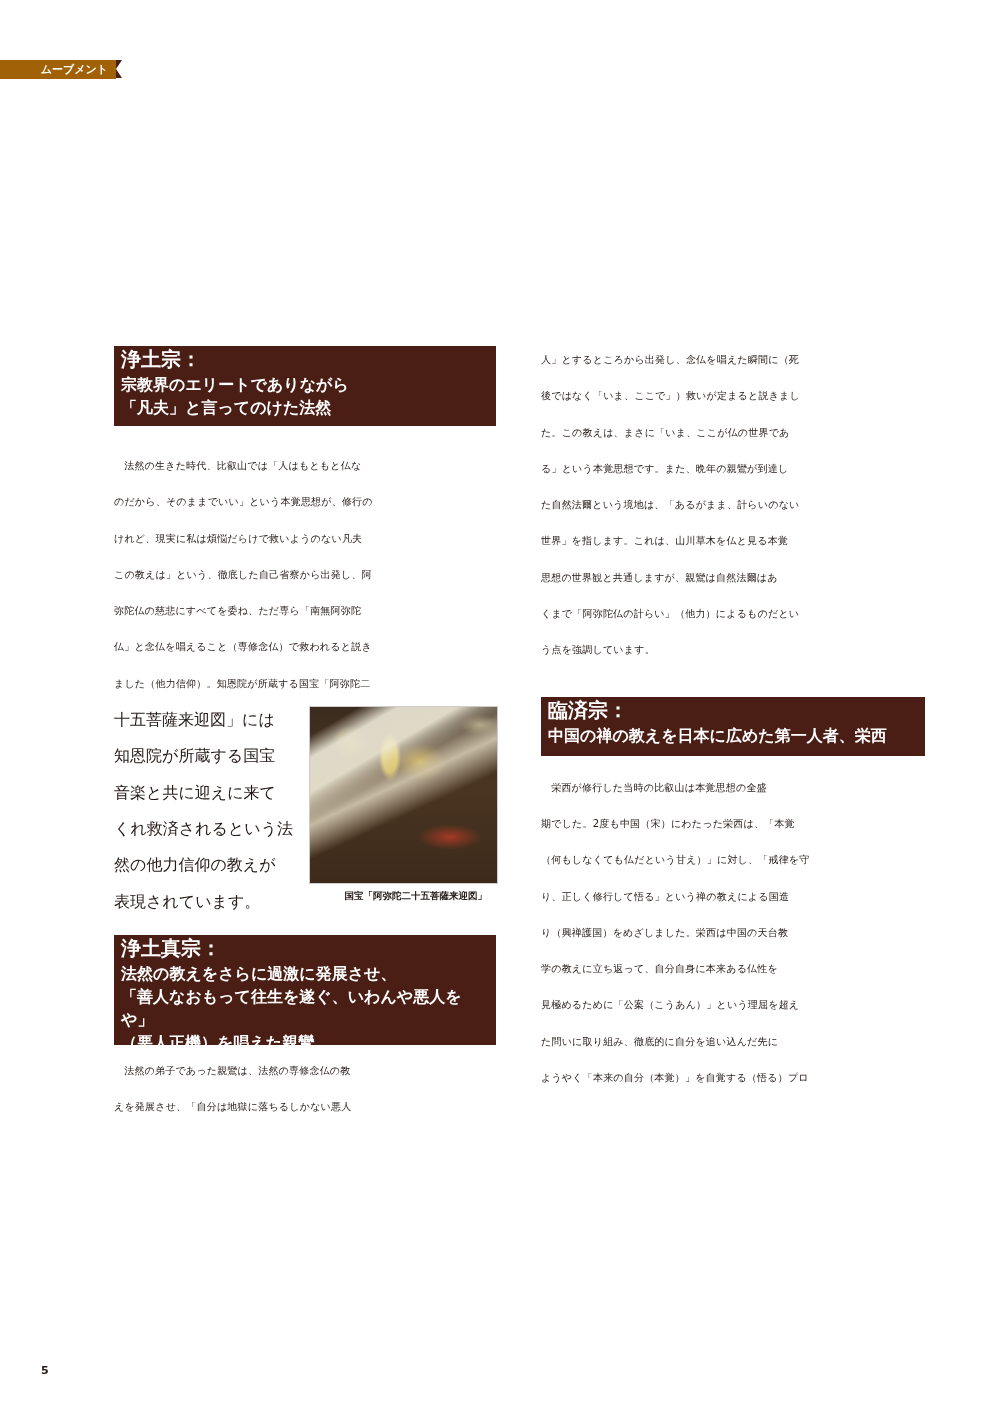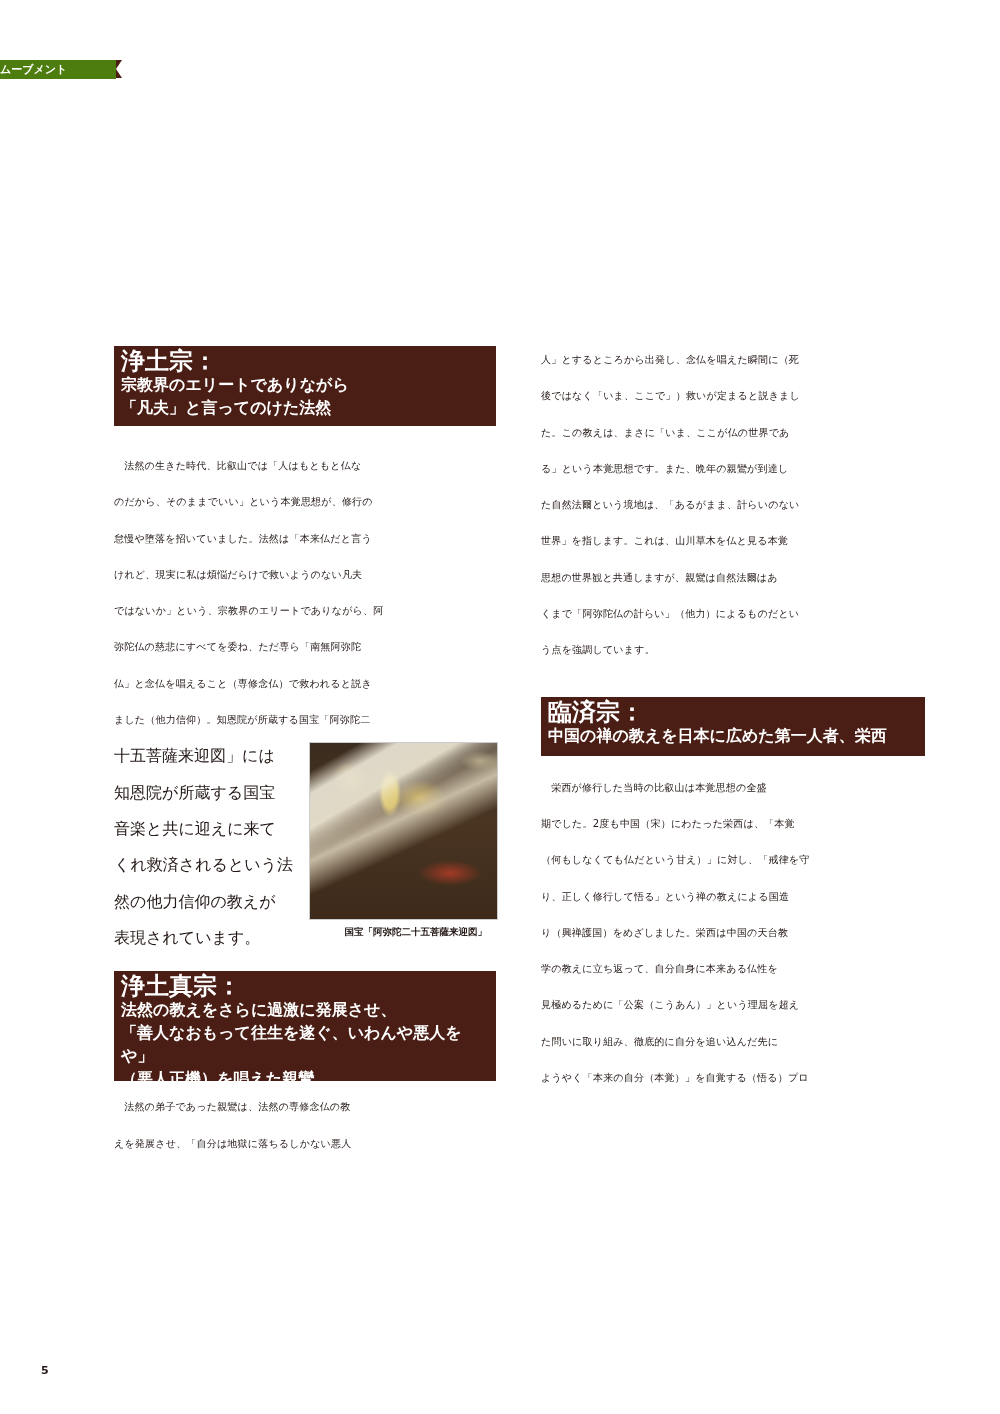--- a/index.html
+++ b/index.html
@@ -1,29 +1,29 @@
 <!DOCTYPE html>
 <html><head>
   <meta charset="utf-8">
   <style>
     html, body { margin: 0; padding: 0; background: #ffffff; }
     body { width: 1000px; height: 1414px; position: relative; overflow: hidden;
       font-family: "DejaVu Sans", "Liberation Sans", sans-serif; color: #231815; }
-    .tag { position: absolute; left: 0; top: 60px; height: 19px; width: 116px; background: #4d7c0f;
-      color: #fff; font-size: 11px; font-weight: bold; line-height: 19px; 
+    .tag { position: absolute; left: 0; top: 60px; height: 19px; width: 116px; background: #a16207;
+      color: #fff; font-size: 11px; font-weight: bold; line-height: 19px; text-align: right;
       padding-right: 8px; box-sizing: border-box; }
     .tag-tip { position: absolute; left: 116px; top: 60px; width: 0; height: 0;
       border-top: 9.5px solid #4a1e15; border-bottom: 9.5px solid #4a1e15;
       border-right: 6px solid transparent; }
     .col { position: absolute; width: 382px; }
     .col-left { left: 114px; top: 346px; }
     .col-right { left: 541px; top: 342px; width: 384px; }
     .heading { background: #4a1e15; color: #fff; font-weight: bold; padding: 3px 8px 4px 7px;
       box-sizing: border-box; }
-    .heading .h-main { font-size: 24px; line-height: 24px; }
+    .heading .h-main { font-size: 20px; line-height: 24px; font-family: Liberation Mono, monospace; }
     .heading .h-sub { font-size: 16px; line-height: 23px; }
     .para { font-size: 10px; line-height: 36.3px; margin: 0; text-align: justify;
       letter-spacing: 0.2px; }
     .figure-wrap { position: relative; height: 217px; }
     .figure-text { position: absolute; left: 0; top: 0; width: 180px; font-size: 16px; line-height: 36.3px; }
     .figure-text div { white-space: nowrap; }
     .painting { position: absolute; left: 195px; top: 4px; width: 187px; height: 176px;
       background:
         radial-gradient(ellipse 20px 10px at 170px 18px, #b5a98a 0%, transparent 100%),
         radial-gradient(ellipse 45px 18px at 140px 130px, #a23a25 0%, transparent 70%),
@@ -48,23 +48,22 @@
 <div class="col col-left">
   <div class="heading" style="height:80px;">
     <div class="h-main">浄土宗：</div>
     <div class="h-sub">宗教界のエリートでありながら</div>
     <div class="h-sub">「凡夫」と言ってのけた法然</div>
   </div>
   <div style="height:22px;"></div>
   <div>
     <div class="para">　法然の生きた時代、比叡山では「人はもともと仏な</div>
     <div class="para">のだから、そのままでいい」という本覚思想が、修行の</div>
-    <div class="para">怠慢や堕落を招いていました。法然は「本来仏だと言う</div>
     <div class="para">けれど、現実に私は煩悩だらけで救いようのない凡夫</div>
-    <div class="para">ではないか」という、宗教界のエリートでありながら、阿</div>
+    <div class="para">この教えは」という、徹底した自己省察から出発し、阿</div>
     <div class="para">弥陀仏の慈悲にすべてを委ね、ただ専ら「南無阿弥陀</div>
     <div class="para">仏」と念仏を唱えること（専修念仏）で救われると説き</div>
     <div class="para">ました（他力信仰）。知恩院が所蔵する国宝「阿弥陀二</div>
   </div>
   <div class="figure-wrap">
     <div class="figure-text">
       <div>十五菩薩来迎図」には</div>
       <div>知恩院が所蔵する国宝</div>
       <div>音楽と共に迎えに来て</div>
       <div>くれ救済されるという法</div>

